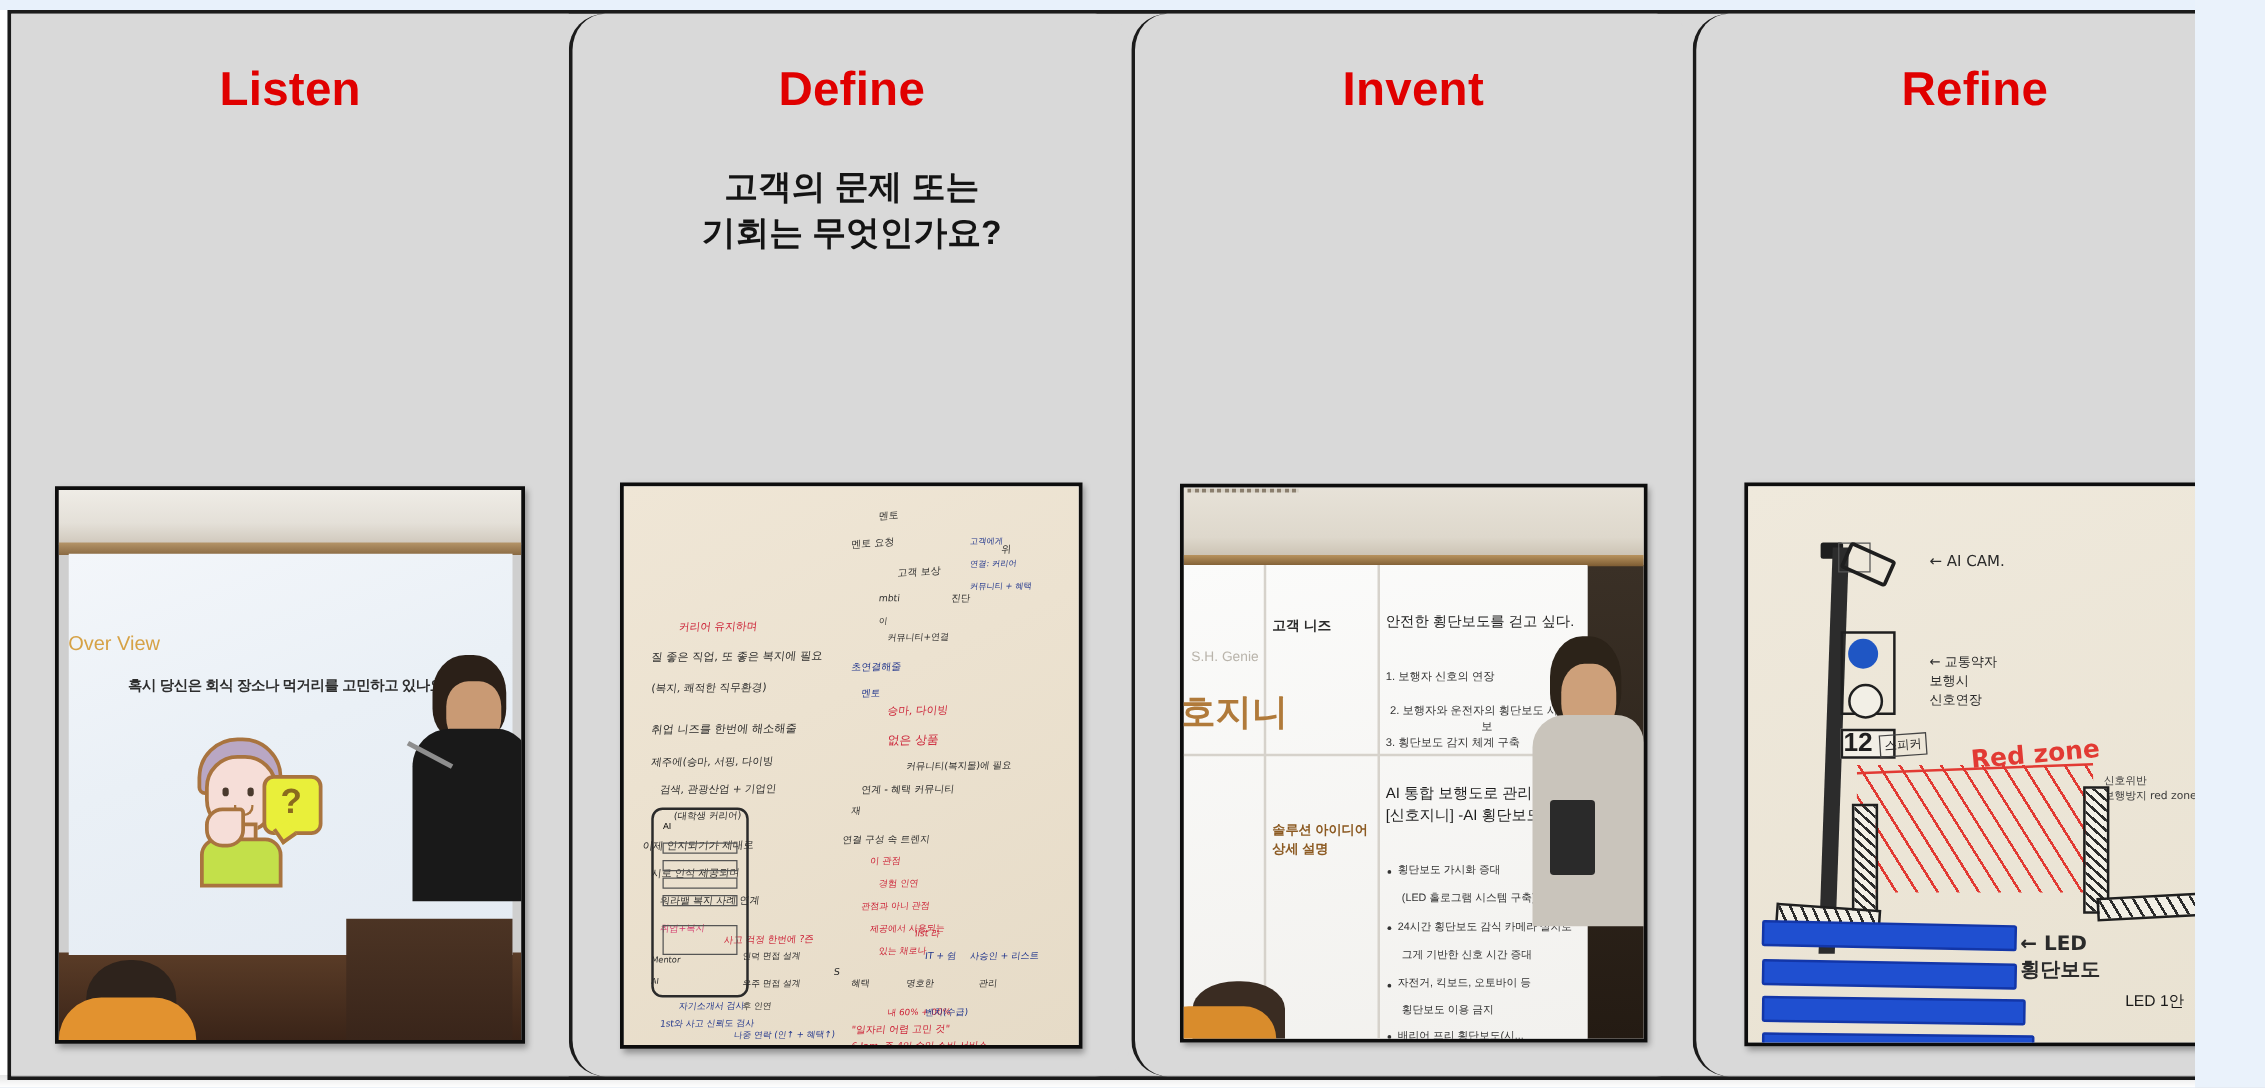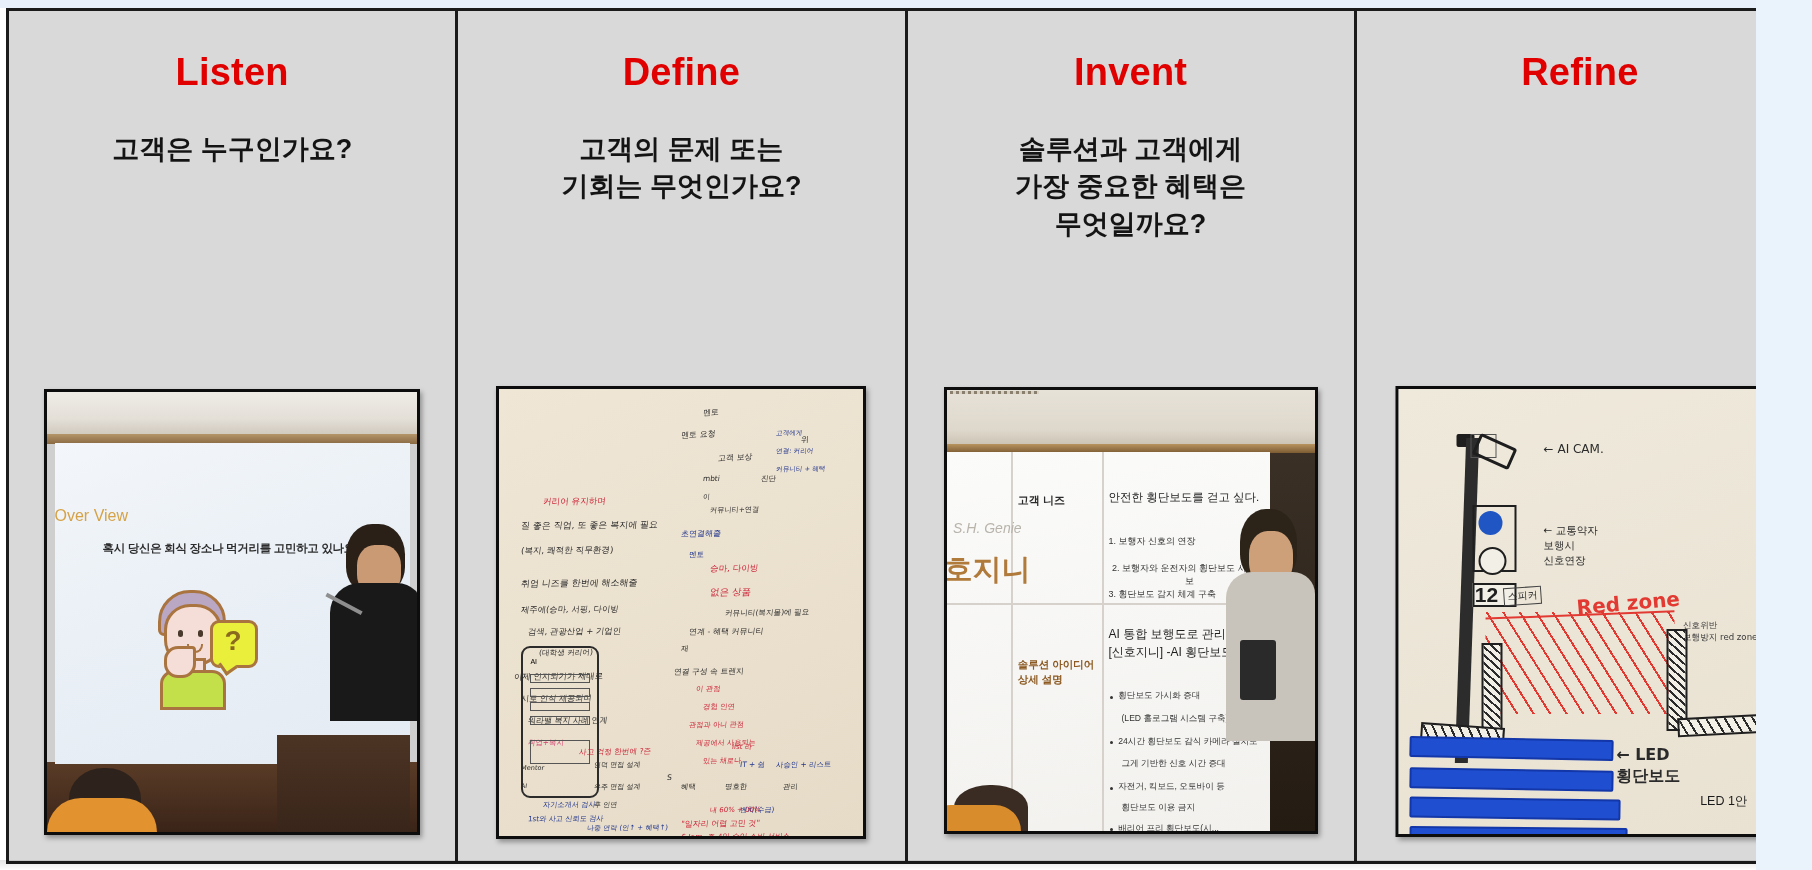--- a/index.html
+++ b/index.html
@@ -17,21 +17,21 @@
     border:3px solid #1b1b1b;background:#d9d9d9;box-sizing:border-box;
     display:flex;
   }
 
   .panel{
     position:relative;flex:1 1 0;height:100%;
     box-sizing:border-box;
     display:flex;flex-direction:column;align-items:center;
     background:#d9d9d9;
   }
-  .panel + .panel{border-left:3px solid #1b1b1b;}
+  .panel + .panel{border-left:3px solid #1b1b1b;border-radius:29px;}
 
   .p-title{
     margin-top:42px;font-size:38px;font-weight:bold;color:#e00000;
     letter-spacing:.2px;line-height:1;
   }
   .p-sub{
     margin-top:40px;font-size:27px;font-weight:bold;color:#141414;
     text-align:center;line-height:1.38;padding:0 10px;
     white-space:pre-line;
   }
@@ -116,21 +116,21 @@
   .grille{position:absolute;left:1%;top:1%;width:24%;height:6%;
     background:repeating-linear-gradient(90deg,#8b7f6e 0 3px,#d8d2c6 3px 6px);}
   .rail3{position:absolute;left:0;top:12.3%;width:100%;height:2.1%;
     background:linear-gradient(#b8935e,#7d5c33);}
   .screen3{position:absolute;left:0;top:14%;width:88%;height:86%;
     background:linear-gradient(170deg,#fbfbfa,#f2f1ee);}
   .tbl{position:absolute;left:0;top:0;width:100%;height:100%;}
   .tl-v1{position:absolute;left:20%;top:0;width:1.5px;height:100%;background:#d6d2cb;}
   .tl-v2{position:absolute;left:48%;top:0;width:1.5px;height:100%;background:#d6d2cb;}
   .tl-h1{position:absolute;left:0;top:40%;width:100%;height:1.5px;background:#d6d2cb;}
-  .brand-s{position:absolute;left:2%;top:18%;font-size:14px;color:#b9b4ab;font-style:italic;}
+  .brand-s{position:absolute;left:2%;top:18%;font-size:11px;color:#b9b4ab;}
   .brand-b{position:absolute;left:-1%;top:26%;font-size:29px;font-weight:bold;color:#b07a3a;}
   .cell-h1{position:absolute;left:22%;top:11%;font-size:11px;font-weight:bold;color:#2b2b2b;}
   .cell-h2{position:absolute;left:22%;top:54%;font-size:10.5px;font-weight:bold;color:#8c5a22;
     line-height:1.45;white-space:pre-line;}
   .cell-t1{position:absolute;left:50%;top:10%;font-size:11.5px;color:#222;}
   .cell-l{position:absolute;left:50%;font-size:9px;color:#333;text-align:center;}
   .cell-t2{position:absolute;left:50%;top:46%;font-size:12px;color:#1d1d1d;line-height:1.45;
     white-space:pre-line;}
   .cell-b{position:absolute;left:50%;font-size:8.6px;color:#333;line-height:1.4;}
   .dot{position:absolute;width:3px;height:3px;background:#333;border-radius:50%;}
@@ -187,21 +187,20 @@
 </head>
 <body>
 
 <div class="canvas">
   <div class="topband"></div>
 
   <div class="slide">
 
     <div class="panel p1">
       <div class="p-title">Listen</div>
-      <div class="p-sub">고객은 누구인가요?</div>
 
       <div class="photo-wrap">
         <div class="ph">
           <div class="hall-ceiling"></div>
           <div class="hall-rail"></div>
           <div class="hall-floor"></div>
           <div class="screen1">
             <div class="ov-title">Over View</div>
             <div class="ov-q">혹시 당신은 회식 장소나 먹거리를 고민하고 있나요?</div>
 
@@ -307,23 +306,20 @@
             <div class="bar" style="top:54px"></div>
             <div class="bar" style="top:68px"></div>
             <div class="bar" style="top:92px;height:22px"></div>
           </div>
         </div>
       </div>
     </div>
 
     <div class="panel p3">
       <div class="p-title">Invent</div>
-      <div class="p-sub">솔루션과 고객에게
-가장 중요한 혜택은
-무엇일까요?</div>
 
       <div class="photo-wrap">
         <div class="ph">
           <div class="wall3"></div>
           <div class="ceil3">
             <div class="grille"></div>
           </div>
           <div class="rail3"></div>
 
           <div class="screen3">

